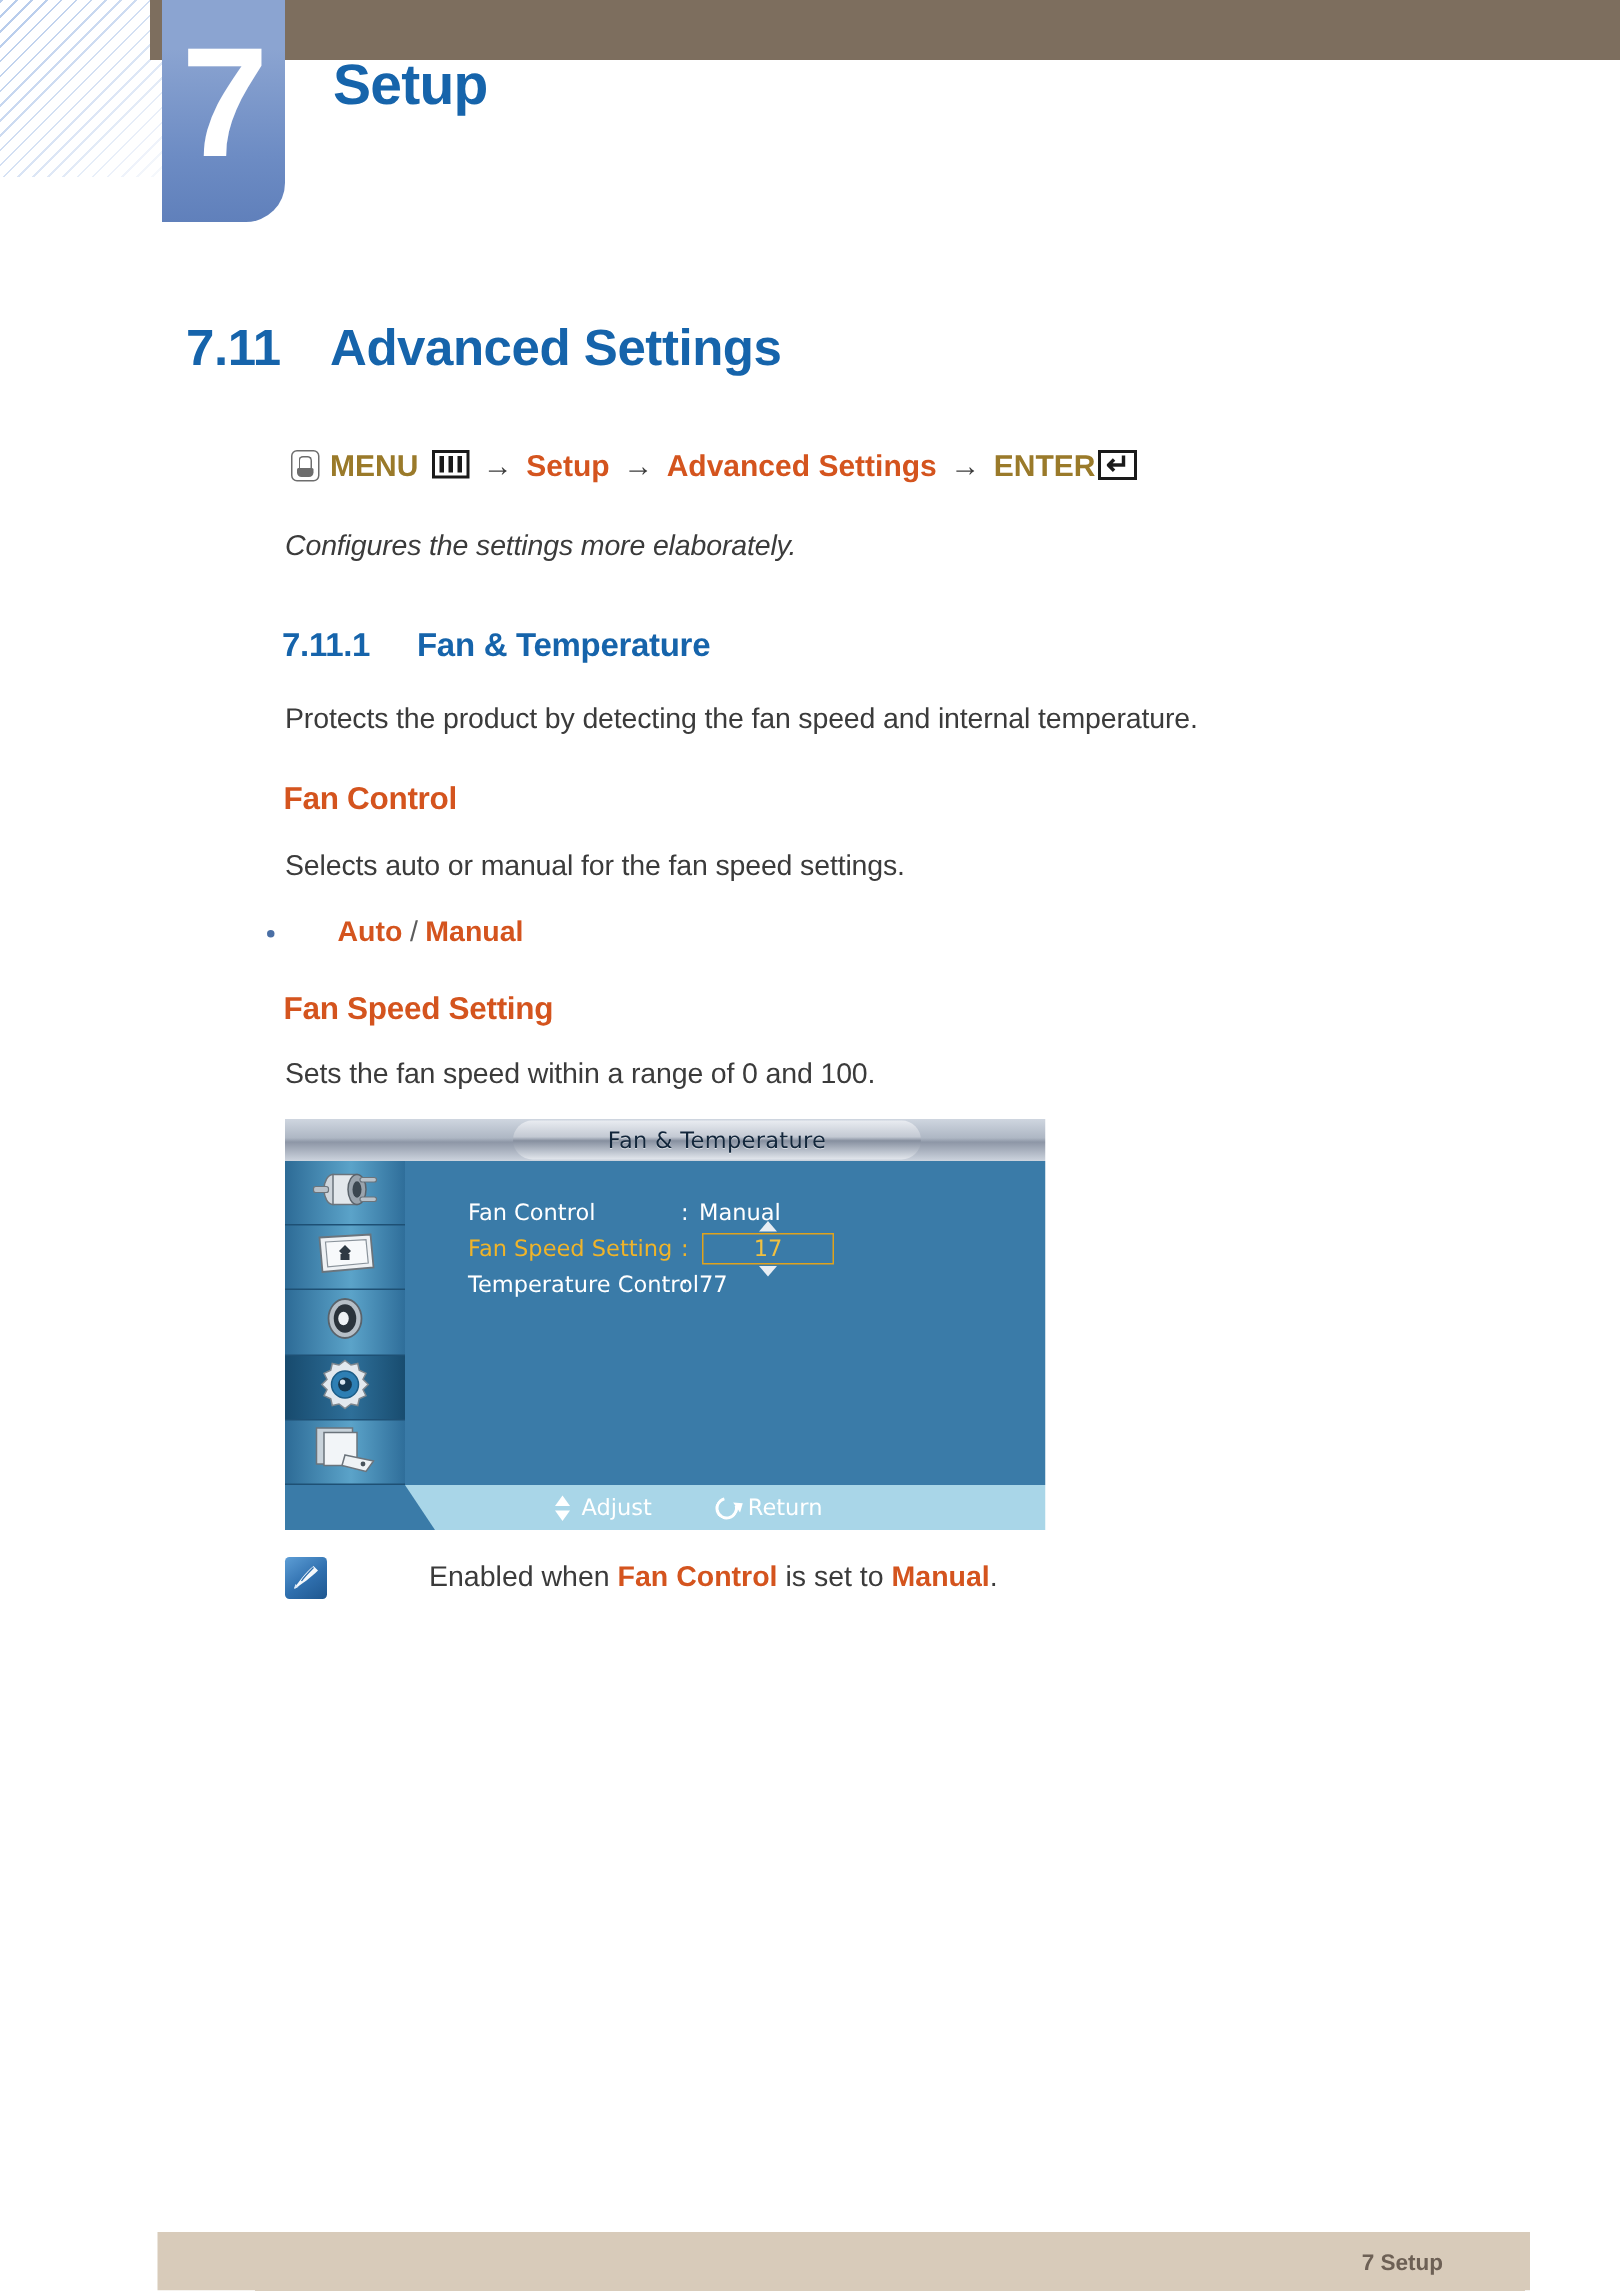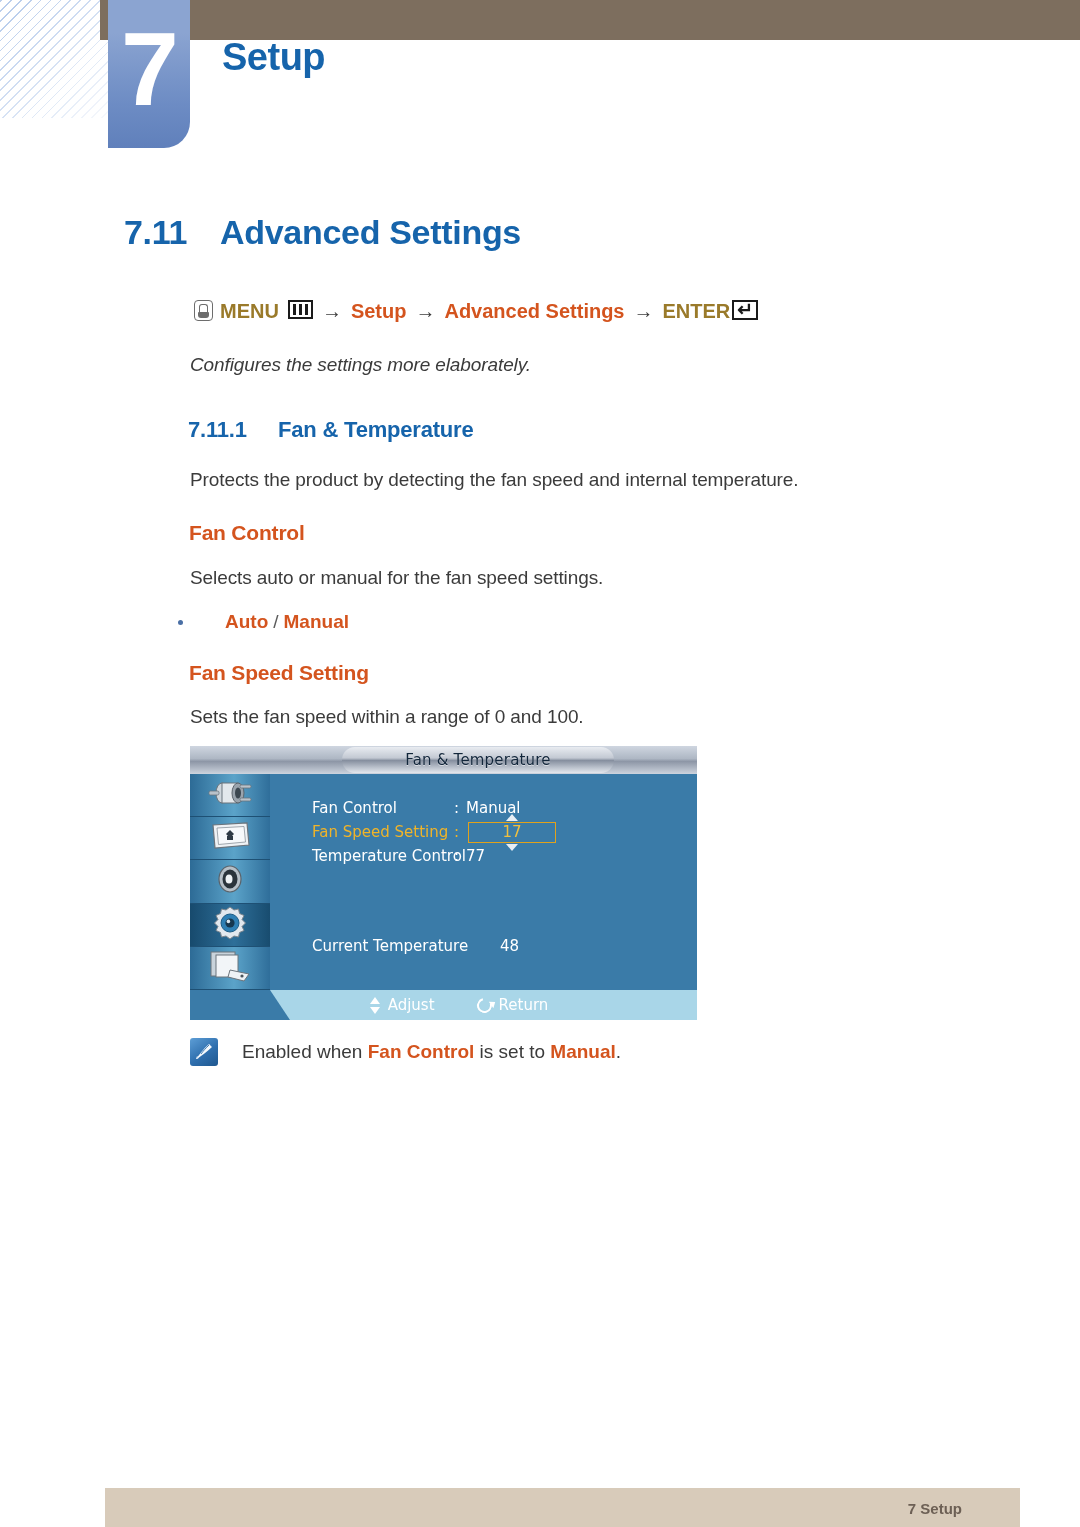--- a/index.html
+++ b/index.html
@@ -218,21 +218,21 @@
   }
   .ico-return::after{
     content:""; position:absolute; left:8px; top:-3px;
     border-left:4px solid transparent;border-right:4px solid transparent;
     border-bottom:5px solid #ffffff; transform:rotate(25deg);
   }
 
   
   .note{
     position:absolute; left:190px; top:1038px;
-    display:flex; align-items:center;
+    display:flex; align-items:center;gap:44px;
   }
   .note-icon{
     width:28px; height:28px; border-radius:3px;
     background:linear-gradient(145deg,#5d9ed6 0%, #2f6fae 55%, #1f578f 100%);
     position:relative; flex:0 0 auto;
   }
   .note-icon svg{ position:absolute; left:4px; top:4px; }
   .note-text{
     margin-left:24px; color:#3b3b3b; font-size:19px; white-space:nowrap;
   }
@@ -377,24 +377,20 @@
           <i class="arrow-down"></i>
         </span>
       </div>
 
       <div class="osd-row">
         <span class="osd-label">Temperature Control</span>
         <span class="osd-colon">:</span>
         <span>77</span>
       </div>
 
-      <div class="osd-row gap">
-        <span class="osd-label">Current Temperature</span>
-        <span class="osd-currentval">48</span>
-      </div>
     </div>
   </div>
 
   <div class="osd-footer">
     <div class="osd-footer-notch"></div>
     <div class="osd-foot-items">
       <span class="osd-foot-item">
         <i class="ico-updown"></i>
         <span>Adjust</span>
       </span>

